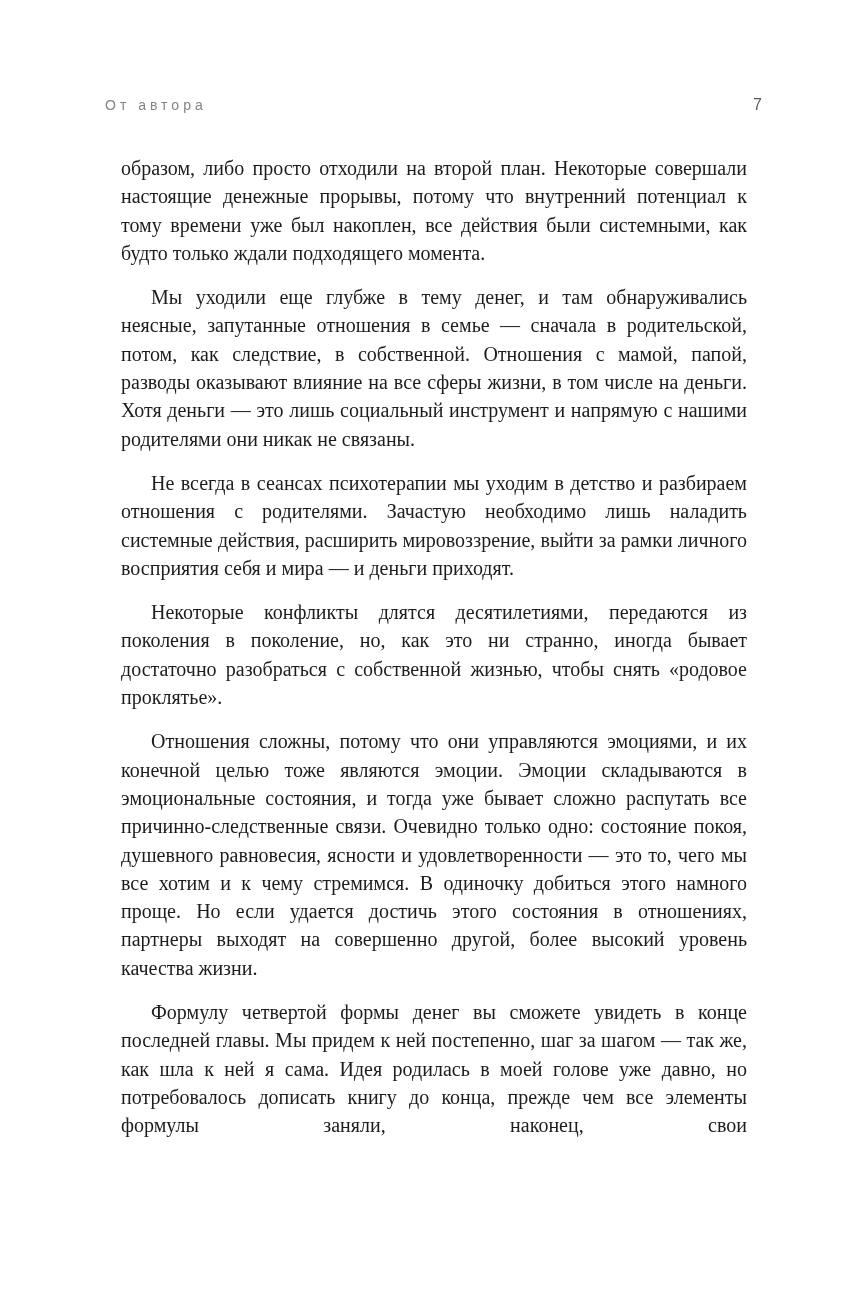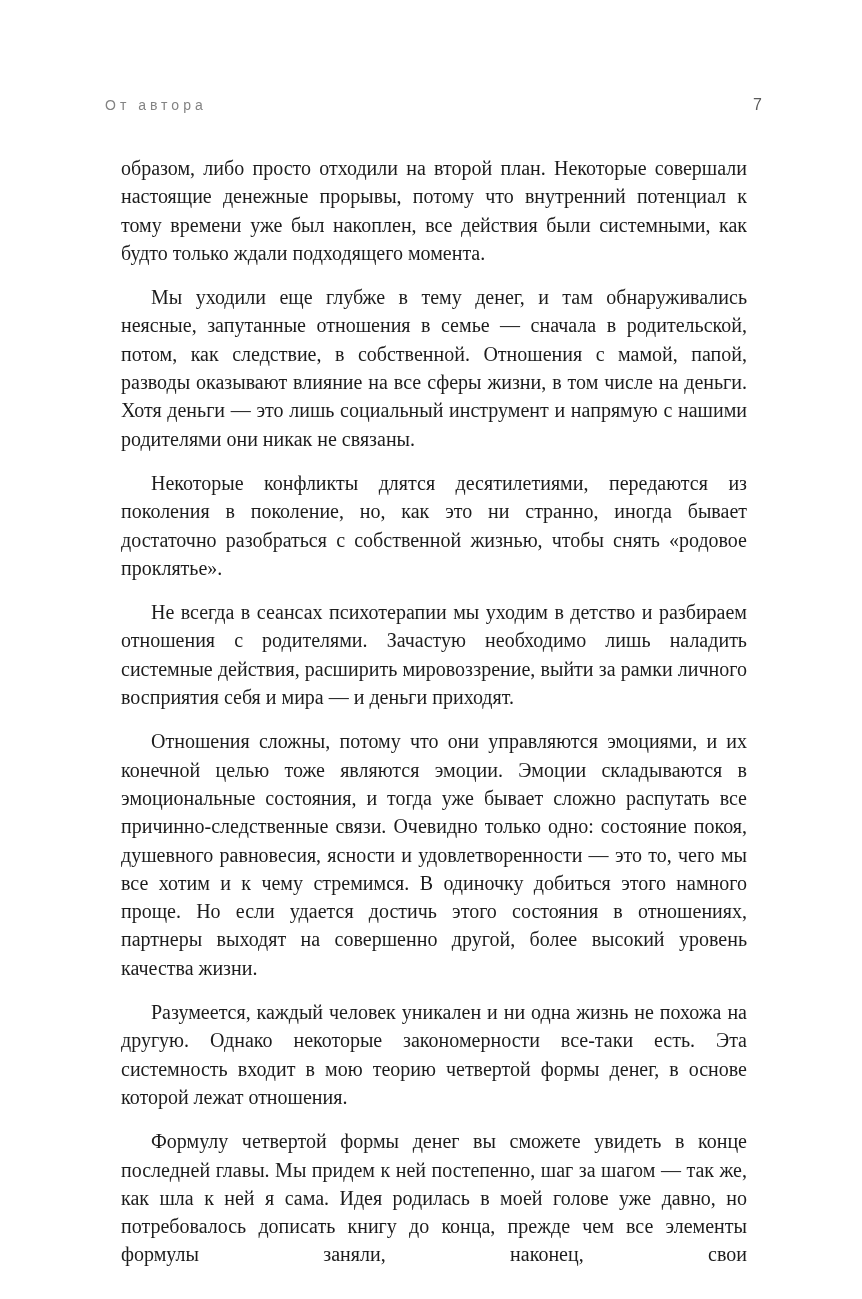--- a/index.html
+++ b/index.html
@@ -60,20 +60,19 @@
 <div class="page">
 
   <div class="page-header">
     <span class="running-head">От автора</span>
     <span class="page-number">7</span>
   </div>
 
   <div class="page-body">
     <p class="no-indent">образом, либо просто отходили на второй план. Некоторые совершали настоящие денежные прорывы, потому что внутренний потенциал к тому времени уже был накоплен, все действия были системными, как будто только ждали подходящего момента.</p>
     <p>Мы уходили еще глубже в тему денег, и там обнаруживались неясные, запутанные отношения в семье — сначала в родительской, потом, как следствие, в собственной. Отношения с мамой, папой, разводы оказывают влияние на все сферы жизни, в том числе на деньги. Хотя деньги — это лишь социальный инструмент и напрямую с нашими родителями они никак не связаны.</p>
+    <p>Не всегда в сеансах психотерапии мы уходим в детство и разбираем отношения с родителями. Зачастую необходимо лишь наладить системные действия, расширить мировоззрение, выйти за рамки личного восприятия себя и мира — и деньги приходят.</p>
     <p>Некоторые конфликты длятся десятилетиями, передаются из поколения в поколение, но, как это ни странно, иногда бывает достаточно разобраться с собственной жизнью, чтобы снять «родовое проклятье».</p>
-    <p>Не всегда в сеансах психотерапии мы уходим в детство и разбираем отношения с родителями. Зачастую необходимо лишь наладить системные действия, расширить мировоззрение, выйти за рамки личного восприятия себя и мира — и деньги приходят.</p>
     <p>Отношения сложны, потому что они управляются эмоциями, и их конечной целью тоже являются эмоции. Эмоции складываются в эмоциональные состояния, и тогда уже бывает сложно распутать все причинно-следственные связи. Очевидно только одно: состояние покоя, душевного равновесия, ясности и удовлетворенности — это то, чего мы все хотим и к чему стремимся. В одиночку добиться этого намного проще. Но если удается достичь этого состояния в отношениях, партнеры выходят на совершенно другой, более высокий уровень качества жизни.</p>
-    <p>Разумеется, каждый человек уникален и ни одна жизнь не похожа на другую. Однако некоторые закономерности все-таки есть. Эта системность входит в мою теорию четвертой формы денег, в основе которой лежат отношения.</p>
     <p class="continues">Формулу четвертой формы денег вы сможете увидеть в конце последней главы. Мы придем к ней постепенно, шаг за шагом — так же, как шла к ней я сама. Идея родилась в моей голове уже давно, но потребовалось дописать книгу до конца, прежде чем все элементы формулы заняли, наконец, свои</p>
   </div>
 
 </div>
 
 </body></html>

